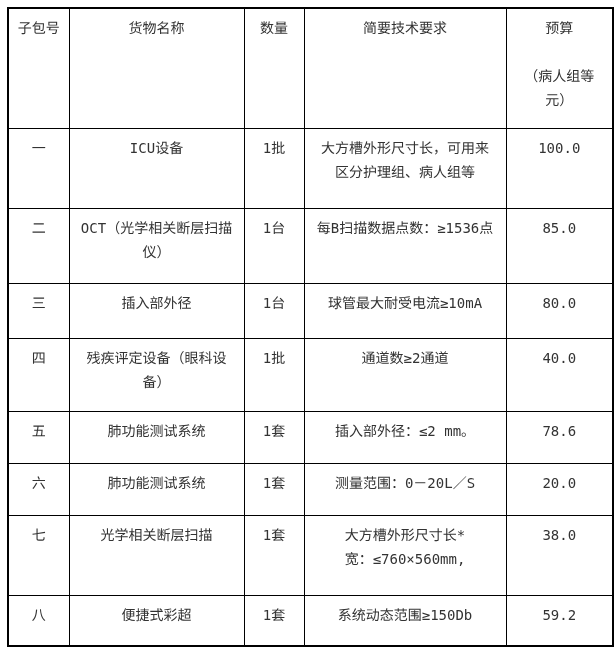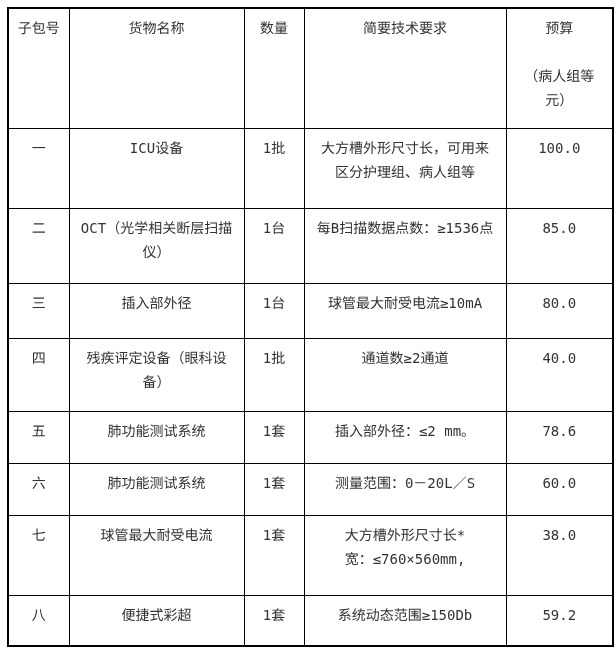--- a/index.html
+++ b/index.html
@@ -103,25 +103,25 @@
         <td>肺功能测试系统</td>
         <td>1套</td>
         <td>插入部外径：≤2 mm。</td>
         <td>78.6</td>
       </tr>
       <tr style="height:52px">
         <td>六</td>
         <td>肺功能测试系统</td>
         <td>1套</td>
         <td>测量范围：0－20L／S</td>
-        <td>60.0</td>
+        <td>20.0</td>
       </tr>
       <tr style="height:80px">
         <td>七</td>
-        <td>球管最大耐受电流</td>
+        <td>光学相关断层扫描</td>
         <td>1套</td>
         <td>大方槽外形尺寸长*
 宽：≤760×560mm,</td>
         <td>38.0</td>
       </tr>
       <tr style="height:51px">
         <td>八</td>
         <td>便捷式彩超</td>
         <td>1套</td>
         <td>系统动态范围≥150Db</td>

